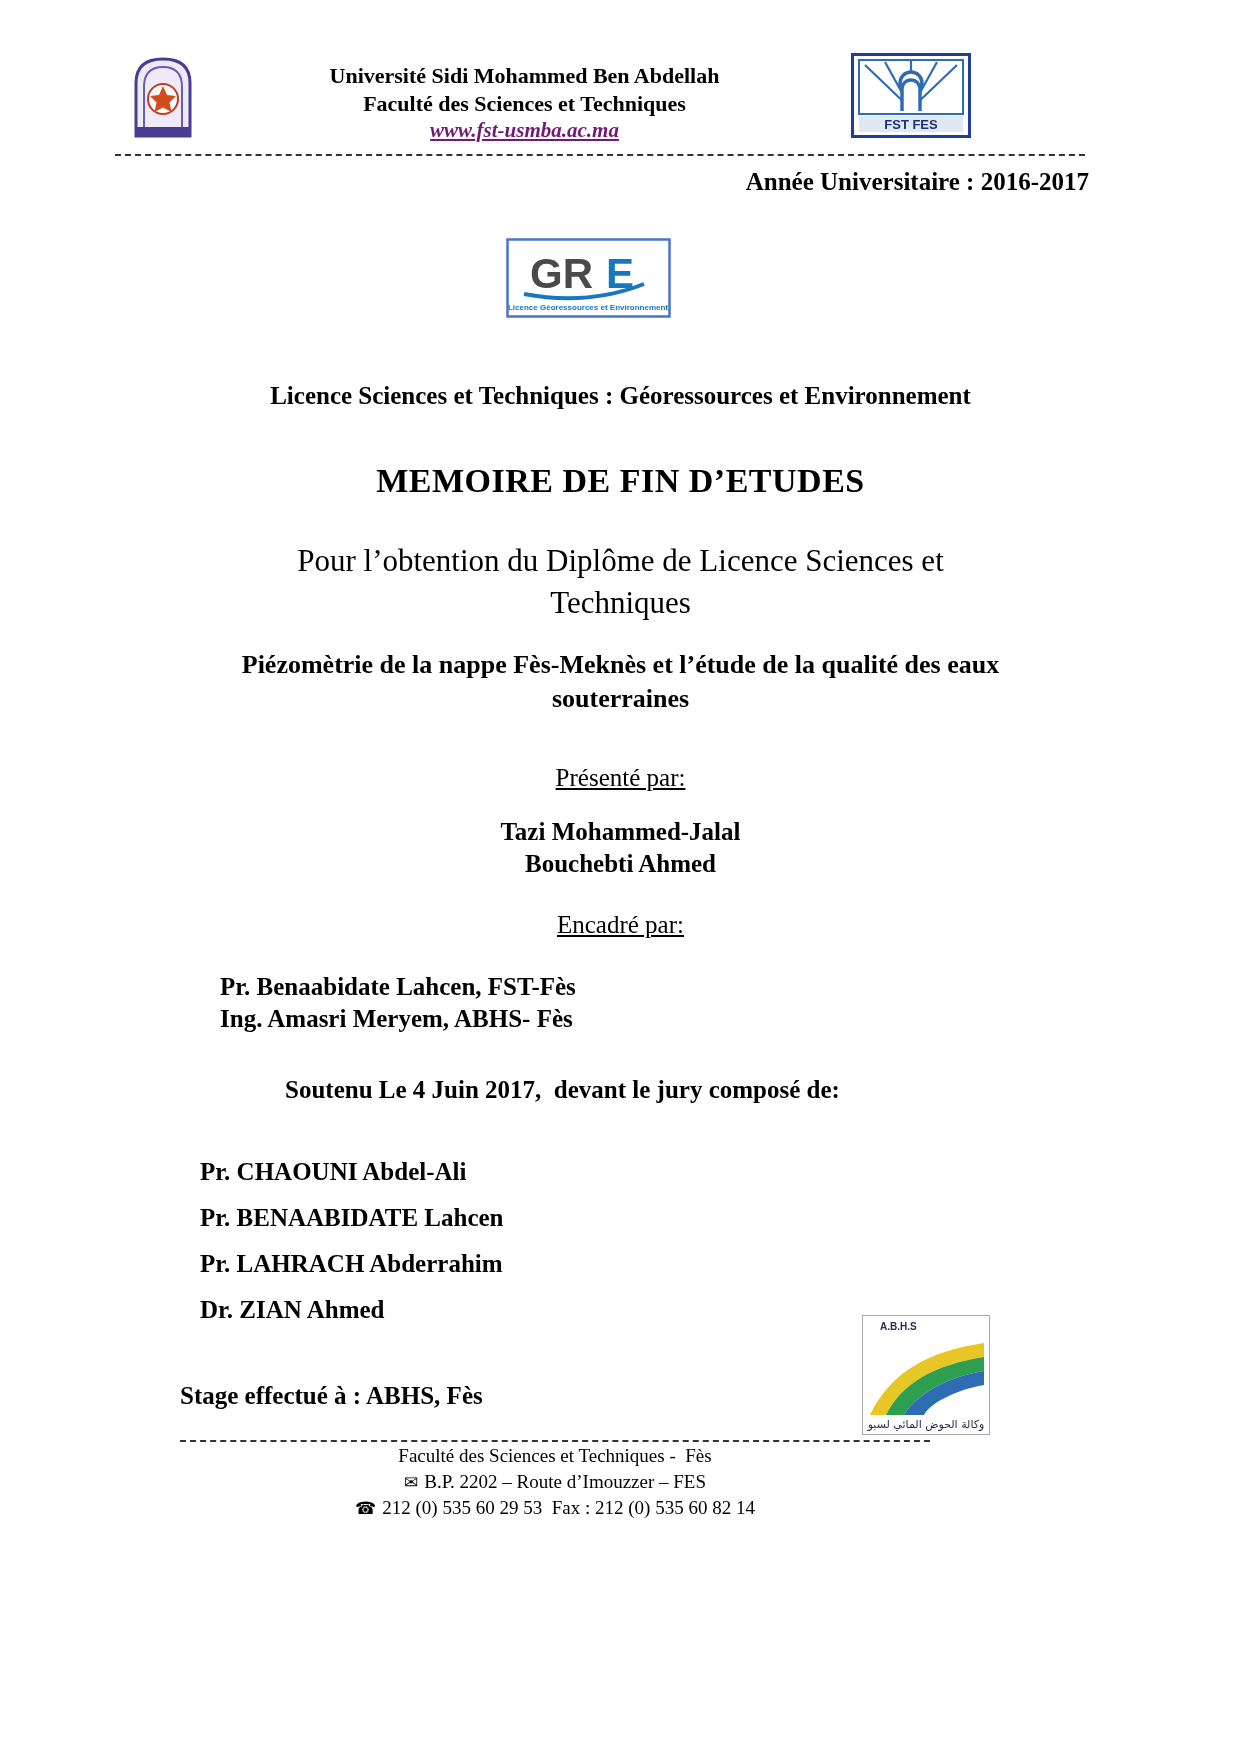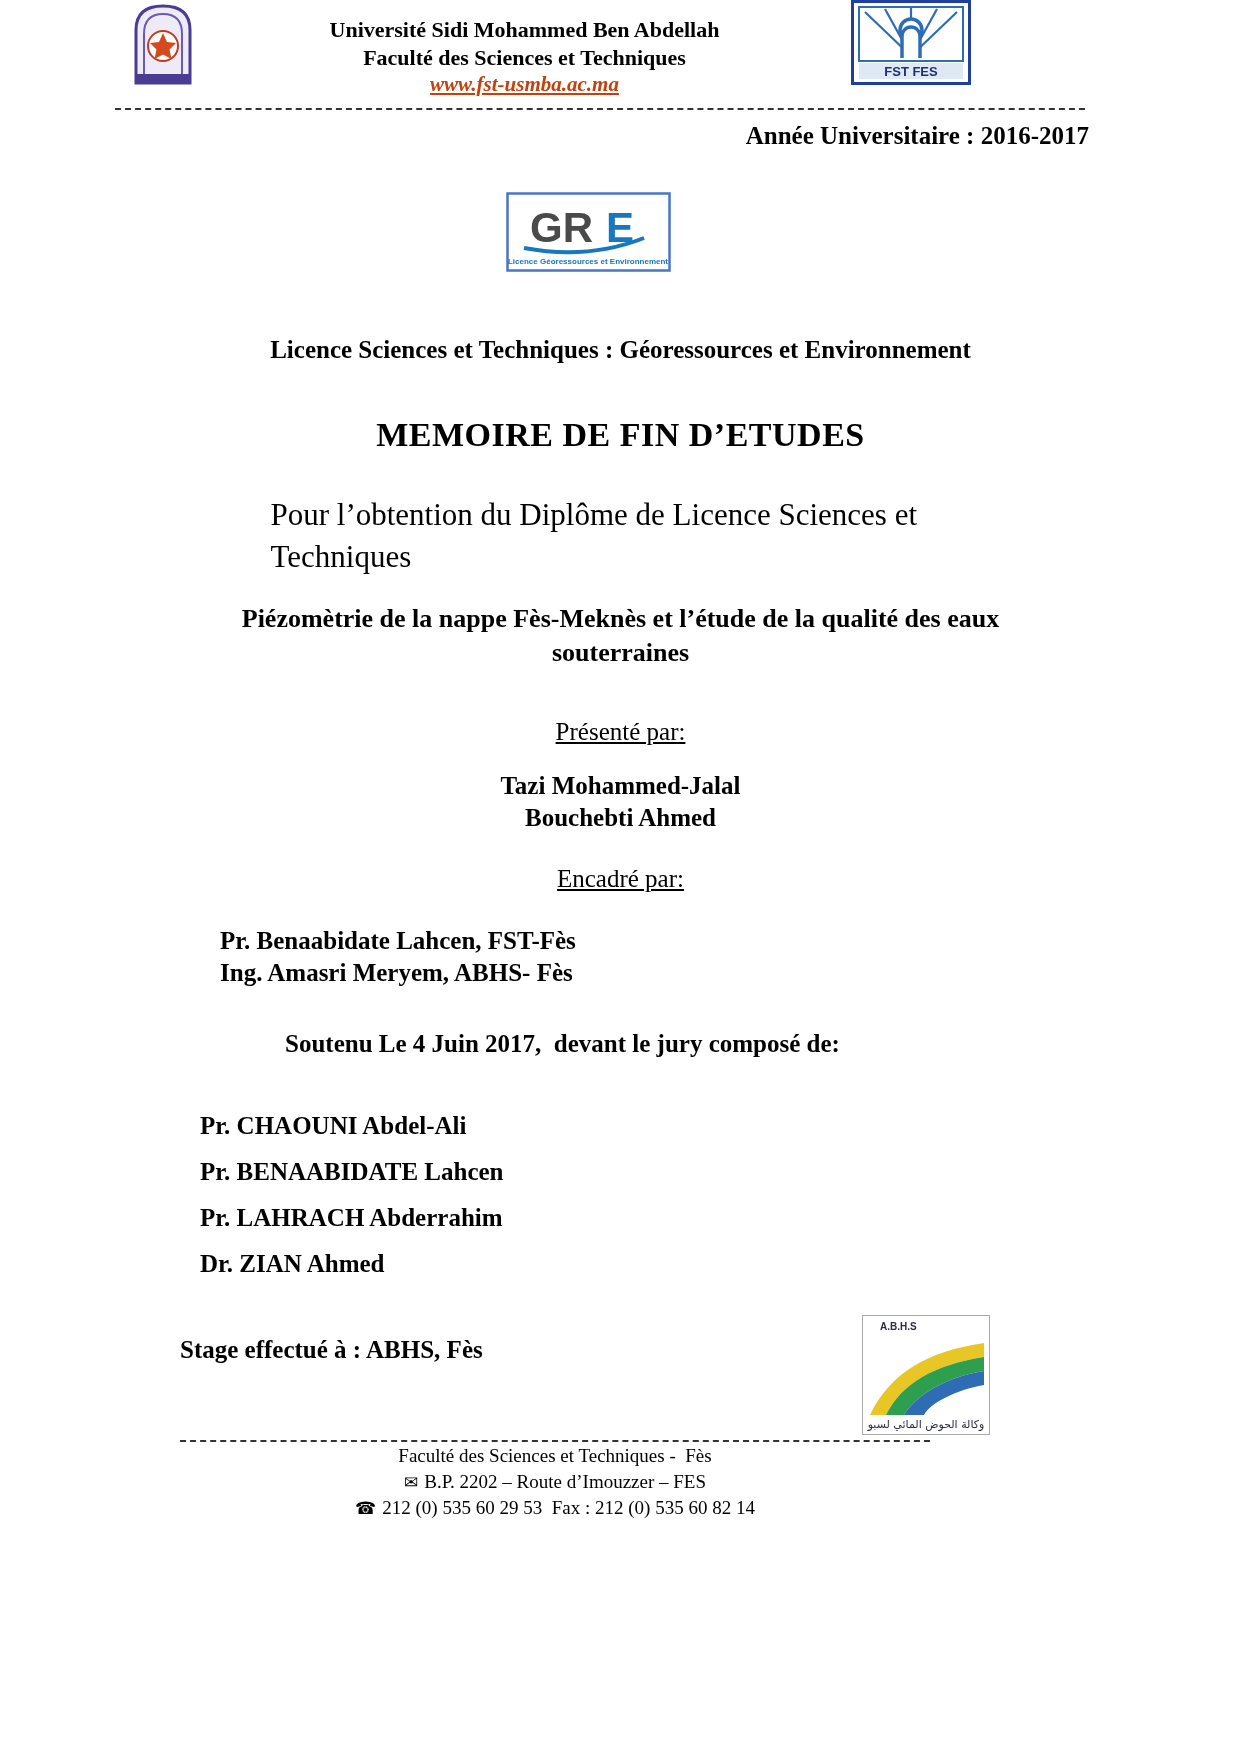--- a/index.html
+++ b/index.html
@@ -5,37 +5,37 @@
   html,body{margin:0;padding:0;background:#ffffff;}
   .page{
     position:relative;
     width:1241px;height:1754px;
     background:#ffffff;
     font-family:"Liberation Serif", serif;
     color:#000;
     overflow:hidden;
   }
   
-  .header{display:flex;align-items:flex-start;}
+  .header{display:flex;align-items:center;padding-top:46px;}
   .logo-left{margin-left:128px;width:70px;height:85px;flex:0 0 auto;}
   .header-center{flex:1 1 auto;text-align:center;padding-top:16px;}
   .header-center .uni{font-weight:bold;font-size:22px;line-height:1.25;}
   .header-center .fac{font-weight:bold;font-size:22px;line-height:1.25;}
   .header-center .site{font-weight:bold;font-style:italic;font-size:21px;line-height:1.3;
-    color:#c2410c;text-decoration:underline;cursor:pointer;}
+    color:#701a75;text-decoration:underline;cursor:pointer;}
   .logo-right{margin-right:258px;width:132px;height:85px;flex:0 0 auto;}
   .sep-top{margin:10px 156px 0 115px;border-top:2px dashed #333;height:0;}
   .annee{margin-top:12px;padding-right:152px;text-align:right;font-weight:bold;font-size:25px;}
   
   .gre-wrap{margin-top:42px;display:flex;justify-content:center;}
   .gre-wrap svg{margin-left:-64px;}
   
   .program{margin-top:64px;text-align:center;font-weight:bold;font-size:25px;}
   .doctype{margin-top:52px;text-align:center;font-weight:bold;font-size:34px;letter-spacing:.5px;}
-  .purpose{margin:40px auto 0;max-width:700px;font-size:31px;line-height:1.35;}
+  .purpose{margin:40px auto 0;max-width:700px;text-align:center;font-size:31px;line-height:1.35;}
   .thesis{margin:24px auto 0;max-width:820px;text-align:center;font-weight:bold;font-size:26px;line-height:1.3;}
   .label-underline{margin-top:48px;text-align:center;font-weight:normal;font-size:25px;text-decoration:underline;}
   .authors{margin-top:24px;text-align:center;font-weight:bold;font-size:25px;line-height:1.3;}
   .encadre{margin-top:30px;}
   .supervisors{margin:32px 0 8px 220px;font-weight:bold;font-size:25px;line-height:1.3;}
   .defense{margin:40px 0 0 285px;font-weight:bold;font-size:25px;}
   .jury{margin:52px 0 0 200px;}
   .jury .member{font-weight:bold;font-size:25px;margin-bottom:15px;line-height:1.25;}
   .internship{margin:56px 0 0 180px;font-weight:bold;font-size:25px;}
   .pre{white-space:pre-wrap;}

